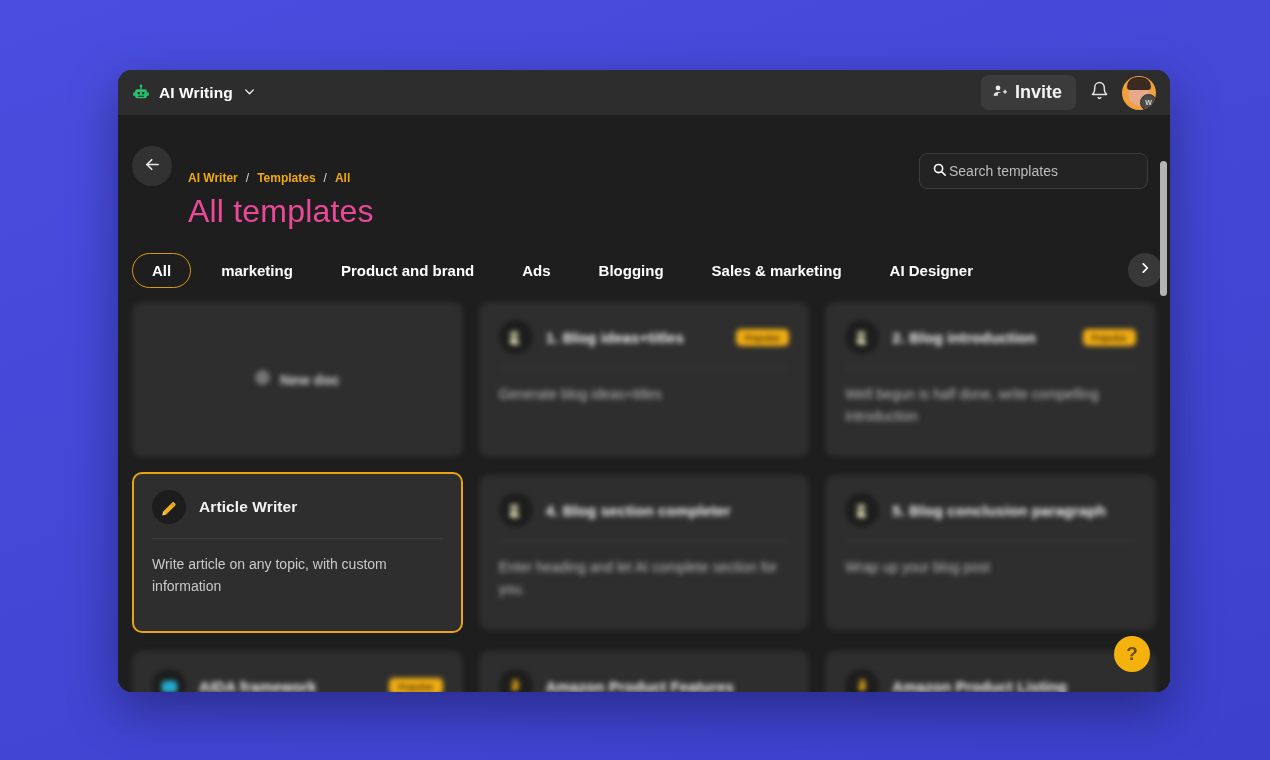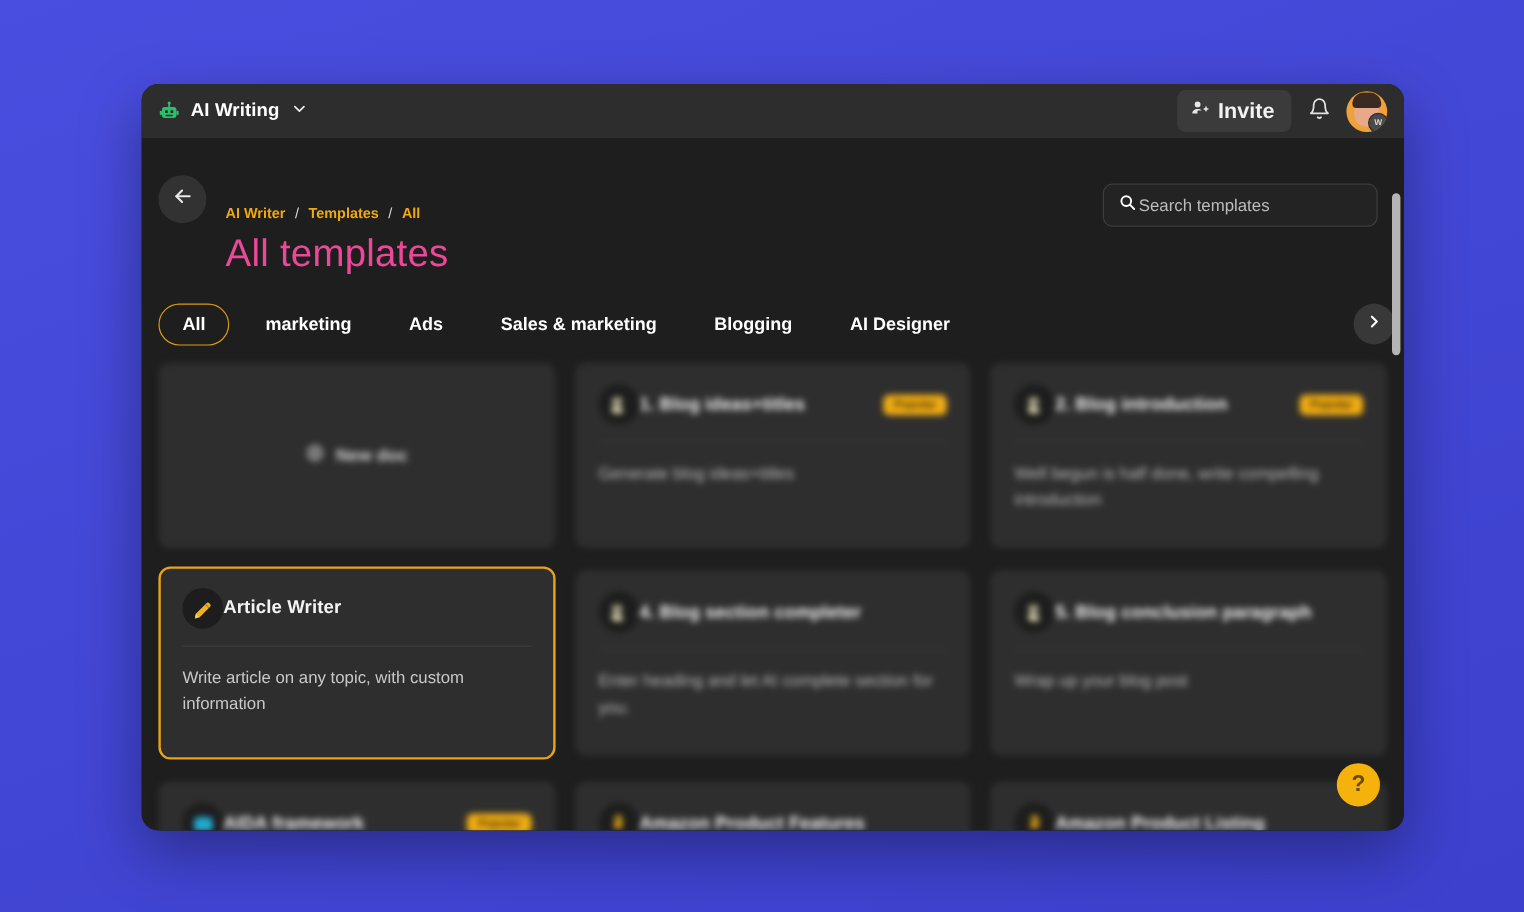--- a/index.html
+++ b/index.html
@@ -269,20 +269,21 @@
   }
   .card.sharp {
     filter: none;
     border-color: #e8a317;
     height: 161px;
     margin-top: -3px;
   }
   .card-head {
     display: flex;
     align-items: center;
+    gap: 13px;
   }
   .card-icon {
     width: 34px; height: 34px;
     border-radius: 50%;
     background: #1d1d1d;
     display: flex;
     align-items: center;
     justify-content: center;
     flex: none;
   }
@@ -457,23 +458,24 @@
               <line x1="15.6" y1="15.6" x2="21" y2="21"></line>
             </svg>
           </span>
           <input type="text" placeholder="Search templates" style="">
         </div>
       </div>
 
       <div class="tabs-row">
         <div class="tab active">All</div>
         <div class="tab">marketing</div>
+        <div class="tab">Product and brand</div>
         <div class="tab">Ads</div>
+        <div class="tab">Blogging</div>
         <div class="tab">Sales &amp; marketing</div>
-        <div class="tab">Blogging</div>
         <div class="tab">AI Designer</div>
 
         <div class="tabs-next">
           <span>
             <svg width="14" height="14" viewBox="0 0 24 24" fill="none" stroke="#ffffff" stroke-width="3" stroke-linecap="round" stroke-linejoin="round">
               <polyline points="9 5 16 12 9 19"></polyline>
             </svg>
           </span>
         </div>
       </div>

